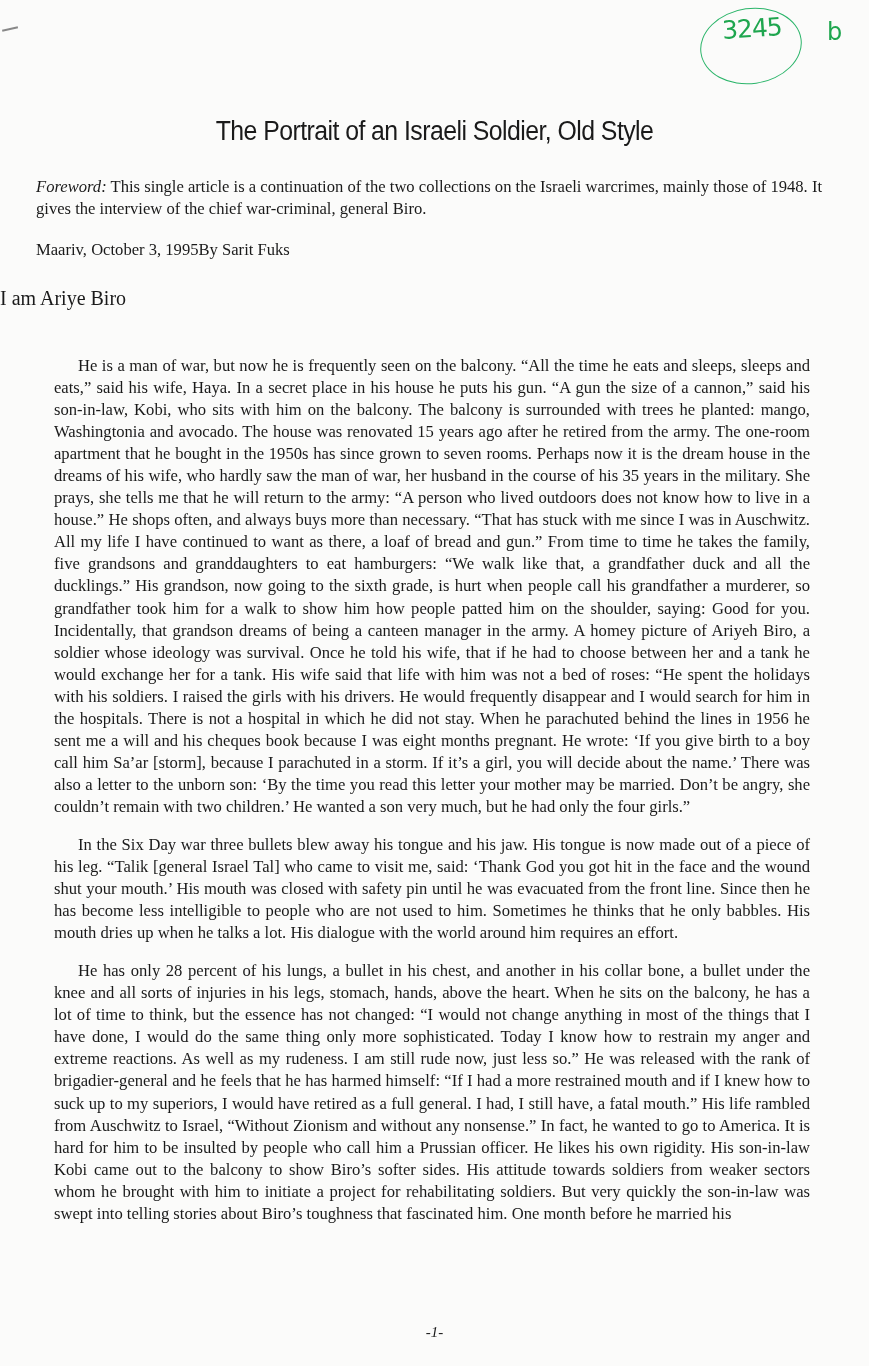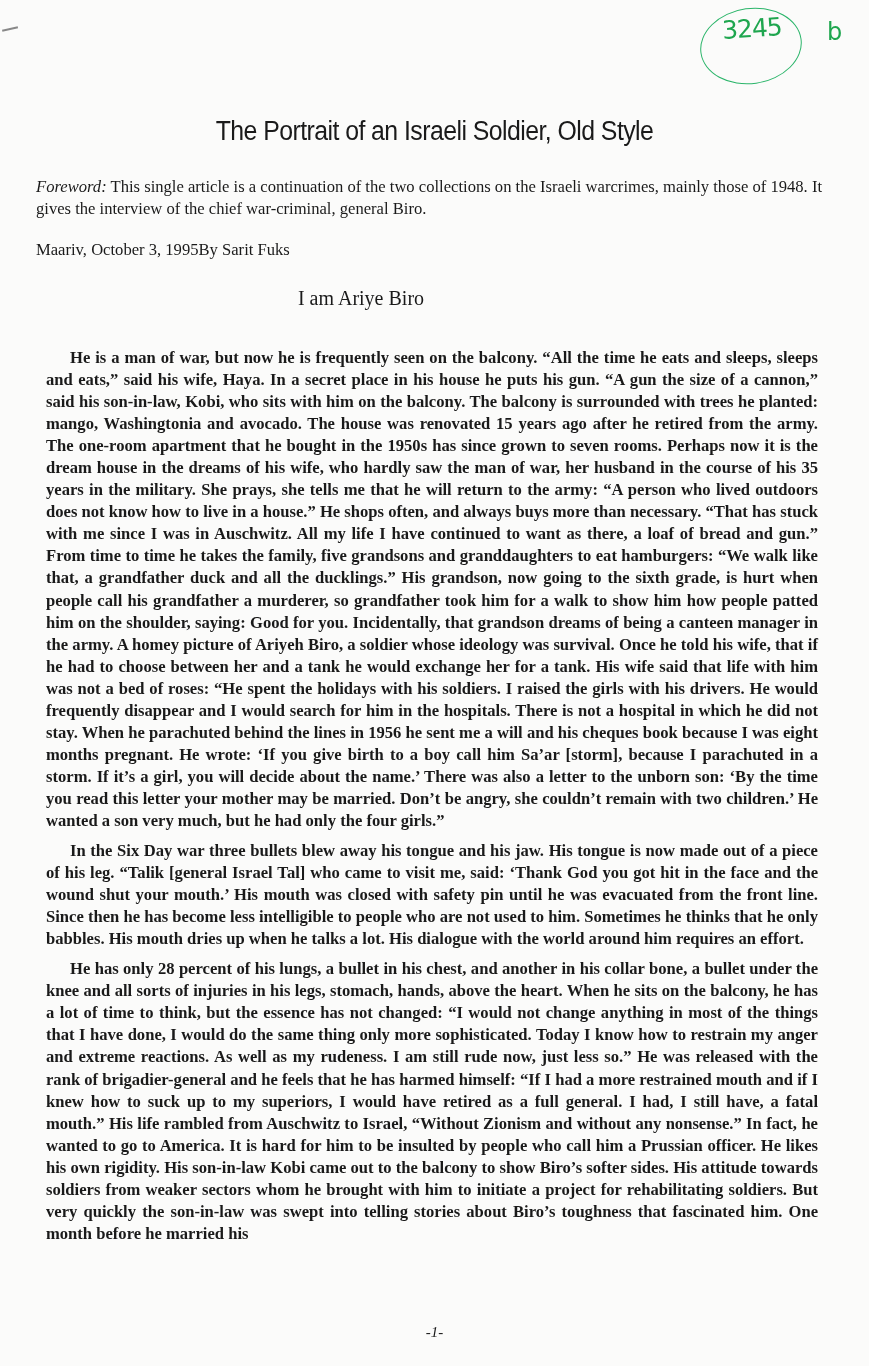--- a/index.html
+++ b/index.html
@@ -28,26 +28,26 @@
     transform: scaleX(0.92);
   }
   .foreword {
     position: absolute; left: 36px; width: 790px; top: 176px; font-size: 16.6px; line-height: 22px;
   }
   .foreword em { font-style: italic; margin-top: 7px; }
   .byline-row {
     position: absolute; left: 36px; width: 790px; top: 240px; font-size: 16.6px; display: flex; 
   }
   .subtitle {
-    position: absolute; left: 0; width: 722px; top: 287px; text-align: center; font-size: 20px;
+    position: absolute; left: 0; width: 722px; top: 287px; font-size: 20px;
   }
   .body {
     position: absolute; left: 38px; width: 788px; top: 339px; font-size: 16.6px; line-height: 22.05px; text-align: justify;
   }
-  .body p { margin: 8px; text-indent: 24px; font-weight: bold; }
+  .body p { margin: 16px; text-indent: 24px; }
   .page-num {
     position: absolute; left: 0; width: 869px; top: 1324px; text-align: center; font-style: italic; font-size: 15px;
   }
 </style>
 </head>
 <body>
 
 <div class="corner-mark"></div>
 <div class="stamp"></div>
 <div class="stamp-num">3245</div>

